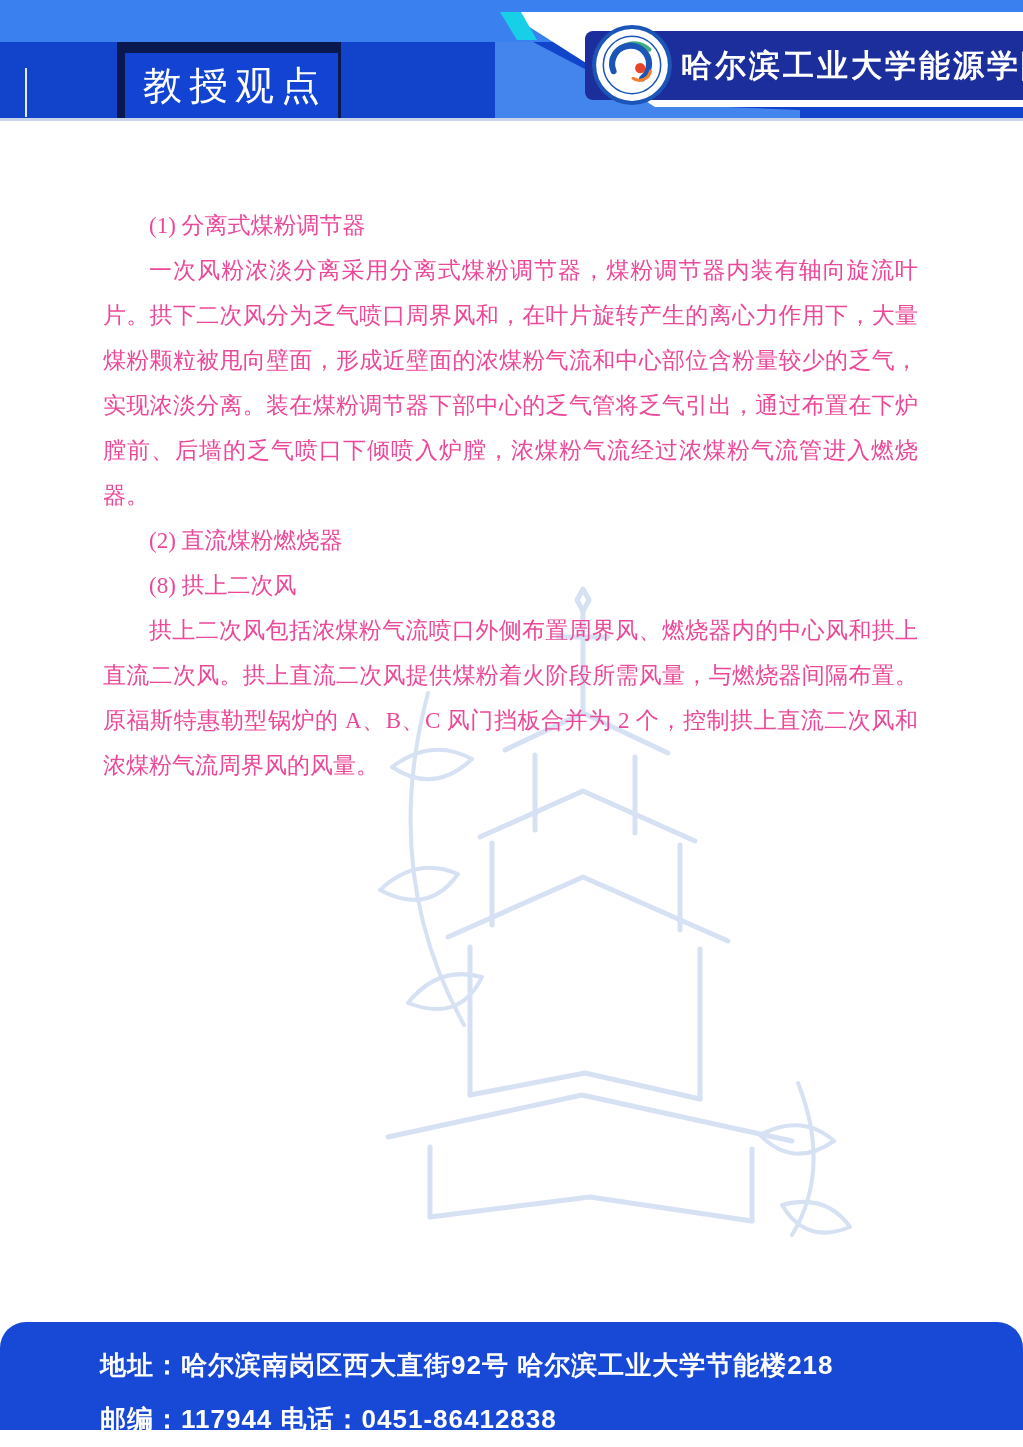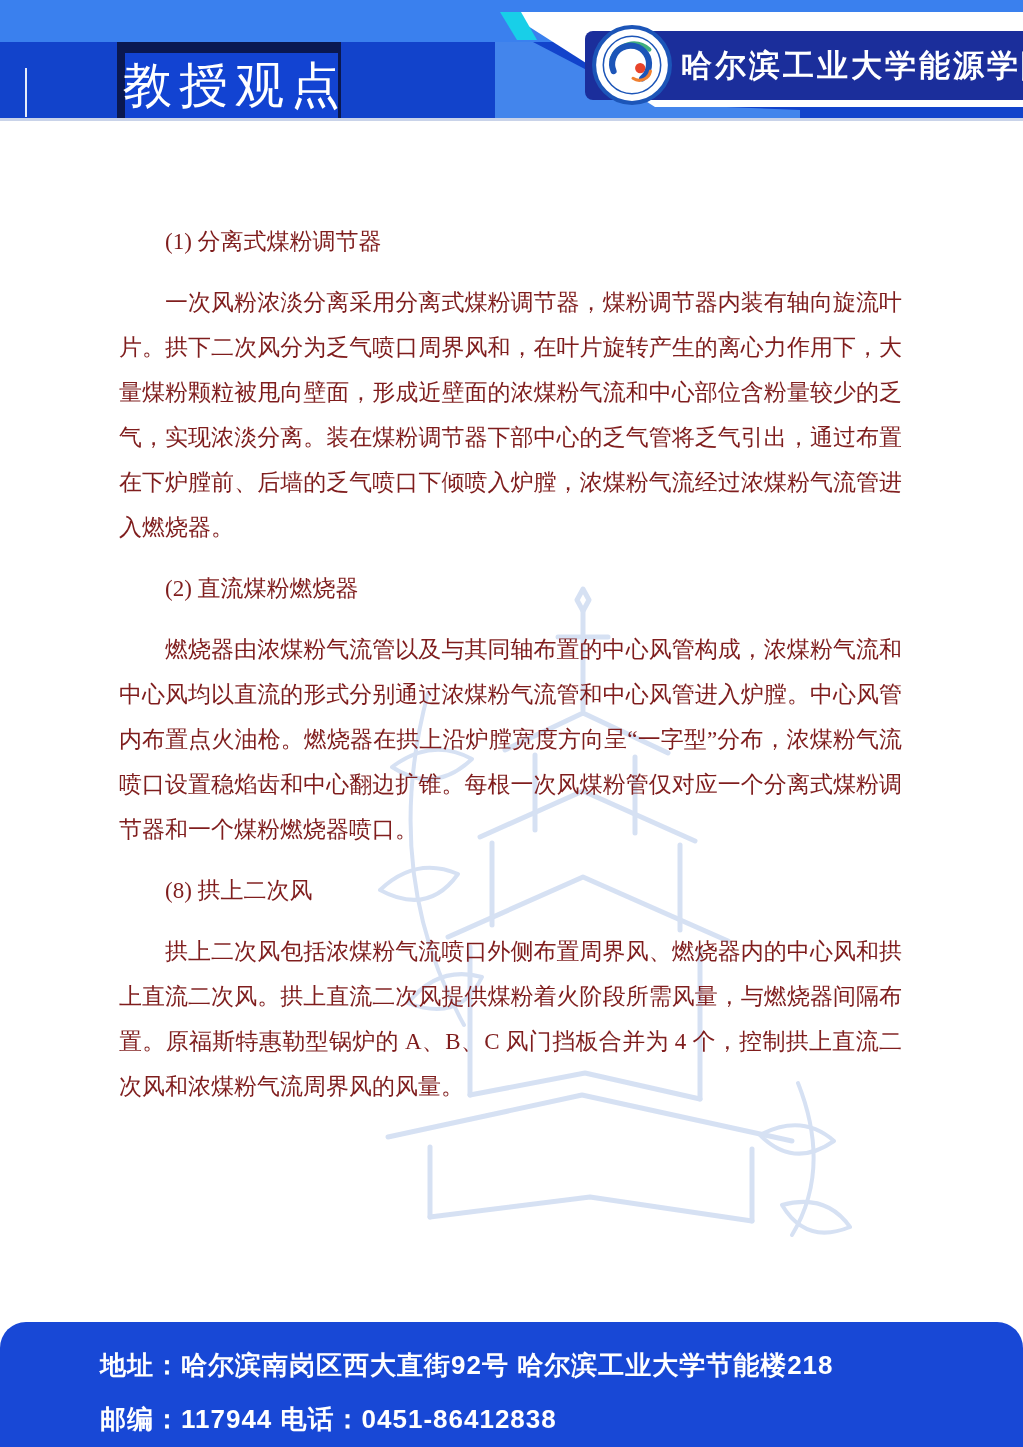--- a/index.html
+++ b/index.html
@@ -18,49 +18,49 @@
   .title-box{
     position:absolute;left:117px;top:42px;width:224px;height:76px;
     background:#0A1850;
   }
   .title-box-in{
     position:absolute;left:8px;top:11px;right:3px;bottom:0;
     background:#1243D2;display:flex;align-items:center;justify-content:center;
   }
   .title-text{
     color:#ffffff;font-family:"Liberation Sans", sans-serif;
-    font-size:49px;letter-spacing:7px;font-weight:400;white-space:nowrap;
+    font-size:39px;letter-spacing:7px;font-weight:400;white-space:nowrap;
     padding-left:7px;
   }
   .vline{position:absolute;left:25px;top:68px;width:2px;height:49px;background:rgba(255,255,255,.9);}
 
   .org-plate{
     position:absolute;left:585px;top:31px;width:438px;height:69px;
     background:#1B2E9B;border-radius:8px 0 0 8px;
   }
   .seal{position:absolute;left:6px;top:-7px;width:82px;height:82px;}
   .org-name{
     position:absolute;left:96px;top:0;height:69px;display:flex;align-items:center;
     color:#ffffff;font-family:"Liberation Sans", sans-serif;font-weight:bold;
     font-size:31px;letter-spacing:3px;white-space:nowrap;
   }
 
   
   .content{position:relative;padding:82px 105px 0 103px;z-index:1;}
   .watermark{position:absolute;left:330px;top:575px;width:570px;height:680px;z-index:0;pointer-events:none;}
   .section-heading, .section-para{
-    margin:16px;font-size:23px;line-height:45px;color:#7f1d1d;
+    margin:0;font-size:23px;line-height:45px;color:#ec4899;
     text-align:justify;font-weight:normal;position:relative;z-index:1;
   }
   .section-heading{padding-left:46px;}
   .section-para{text-indent:46px;}
 
   
   .footer{
-    position:absolute;left:0;top:1322px;width:1023px;height:125px;
+    position:absolute;left:0;top:1322px;width:1023px;height:108px;
     background:#1848D6;border-radius:26px 26px 0 0;
     color:#ffffff;font-family:"Liberation Sans", sans-serif;font-weight:bold;
     box-sizing:border-box;padding:28px 40px 0 100px;
   }
   .footer-line{margin:0 0 24px 0;font-size:26px;letter-spacing:1px;line-height:30px;white-space:nowrap;}
 </style>
 </head>
 <body>
 
 <div class="page">
@@ -129,24 +129,23 @@
     <path d="M468,508 q34,86 -6,152" stroke-width="4"></path>
     <path d="M430,560 q42,-22 74,6 q-40,28 -74,-6 z" stroke-width="4"></path>
     <path d="M452,630 q44,-12 68,22 q-44,18 -68,-22 z" stroke-width="4"></path>
   </svg>
 
   <div class="content">
     <h3 class="section-heading">(1) 分离式煤粉调节器</h3>
     <p class="section-para">一次风粉浓淡分离采用分离式煤粉调节器，煤粉调节器内装有轴向旋流叶片。拱下二次风分为乏气喷口周界风和，在叶片旋转产生的离心力作用下，大量煤粉颗粒被甩向壁面，形成近壁面的浓煤粉气流和中心部位含粉量较少的乏气，实现浓淡分离。装在煤粉调节器下部中心的乏气管将乏气引出，通过布置在下炉膛前、后墙的乏气喷口下倾喷入炉膛，浓煤粉气流经过浓煤粉气流管进入燃烧器。</p>
 
     <h3 class="section-heading">(2) 直流煤粉燃烧器</h3>
-    <p class="section-para">燃烧器由浓煤粉气流管以及与其同轴布置的中心风管构成，浓煤粉气流和中心风均以直流的形式分别通过浓煤粉气流管和中心风管进入炉膛。中心风管内布置点火油枪。燃烧器在拱上沿炉膛宽度方向呈“一字型”分布，浓煤粉气流喷口设置稳焰齿和中心翻边扩锥。每根一次风煤粉管仅对应一个分离式煤粉调节器和一个煤粉燃烧器喷口。</p>
 
     <h3 class="section-heading">(8) 拱上二次风</h3>
-    <p class="section-para">拱上二次风包括浓煤粉气流喷口外侧布置周界风、燃烧器内的中心风和拱上直流二次风。拱上直流二次风提供煤粉着火阶段所需风量，与燃烧器间隔布置。原福斯特惠勒型锅炉的 A、B、C 风门挡板合并为 4 个，控制拱上直流二次风和浓煤粉气流周界风的风量。</p>
+    <p class="section-para">拱上二次风包括浓煤粉气流喷口外侧布置周界风、燃烧器内的中心风和拱上直流二次风。拱上直流二次风提供煤粉着火阶段所需风量，与燃烧器间隔布置。原福斯特惠勒型锅炉的 A、B、C 风门挡板合并为 2 个，控制拱上直流二次风和浓煤粉气流周界风的风量。</p>
 
   </div>
 
   <div class="footer">
     <p class="footer-line">地址：哈尔滨南岗区西大直街92号 哈尔滨工业大学节能楼218</p>
     <p class="footer-line">邮编：117944 电话：0451-86412838</p>
   </div>
 
 </div>
 

